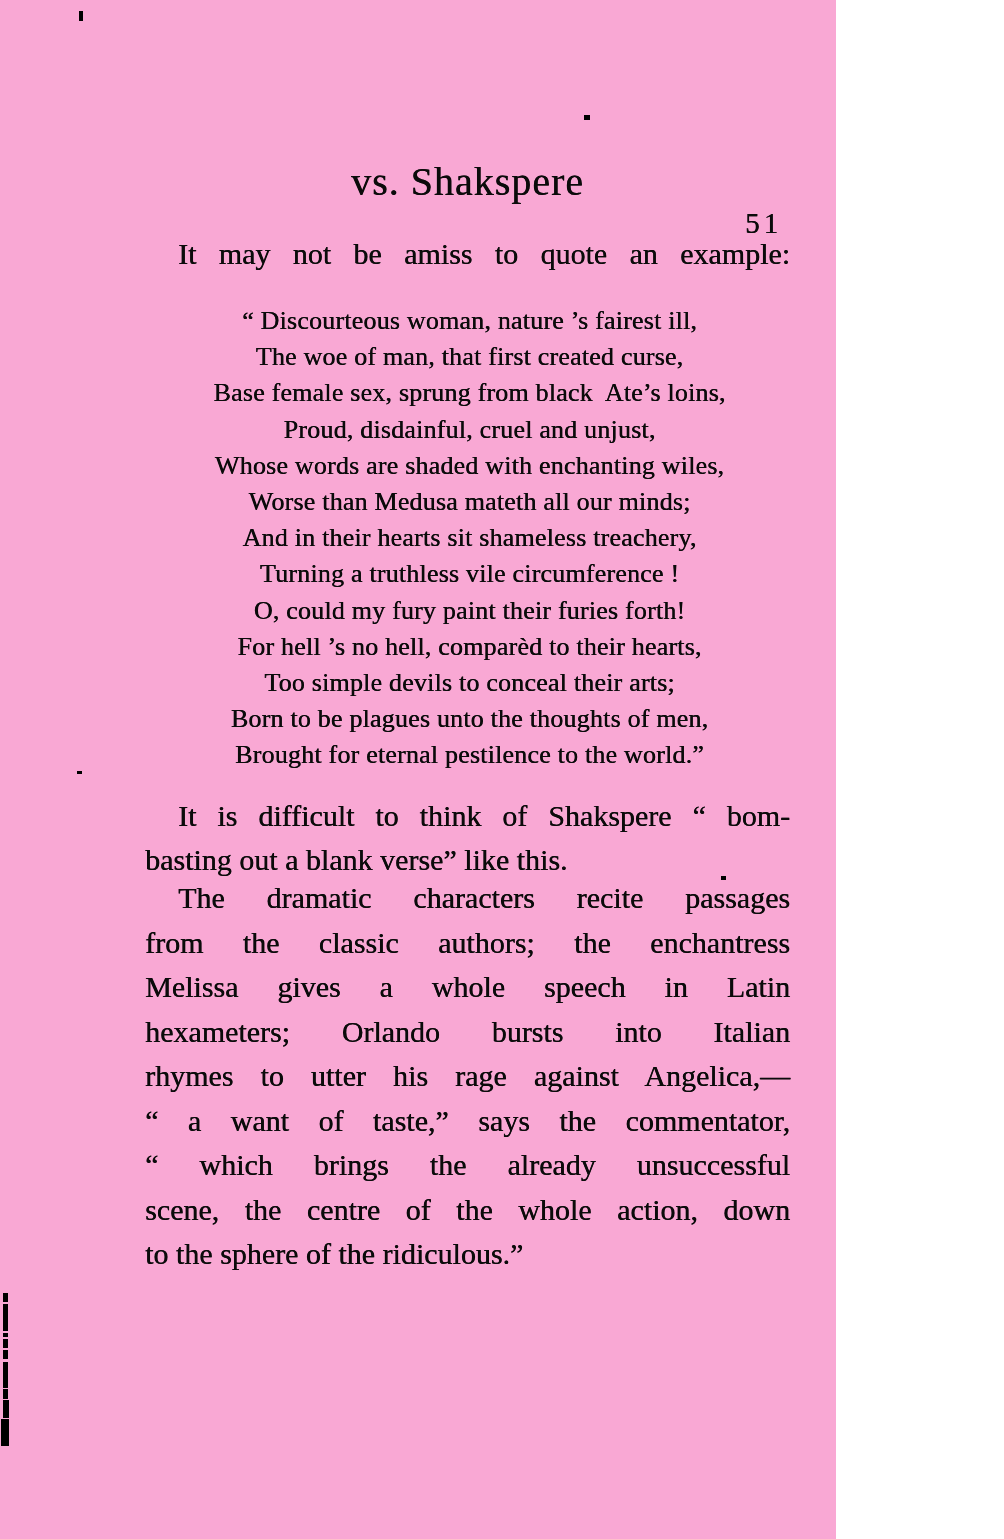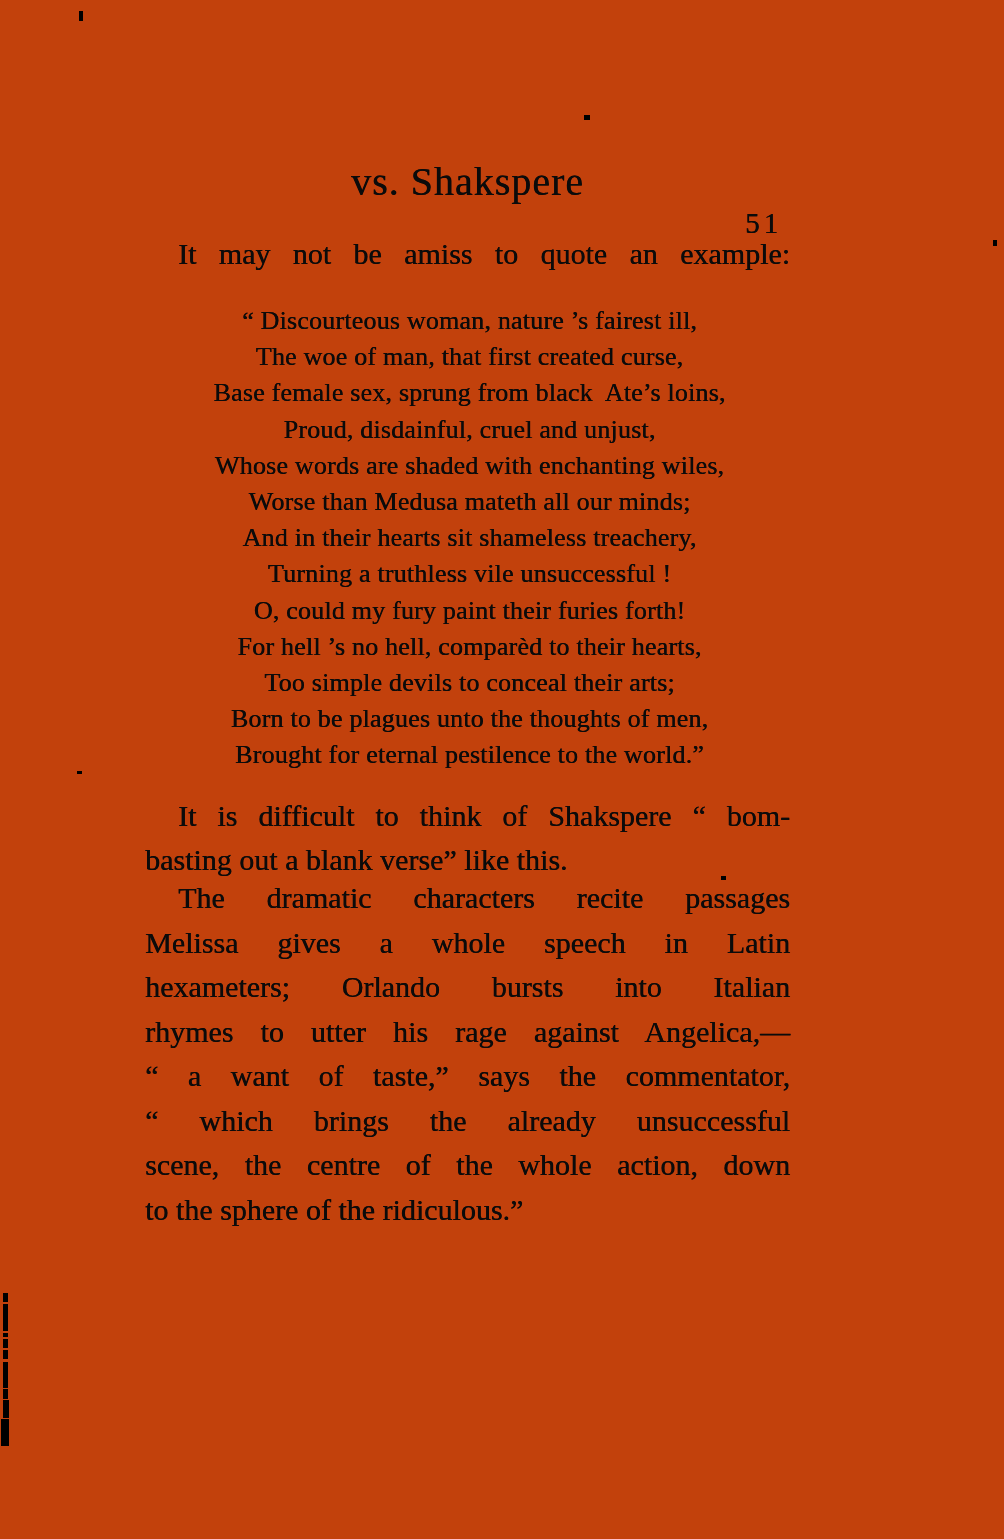--- a/index.html
+++ b/index.html
@@ -1,19 +1,19 @@
 <!DOCTYPE html>
 <html><head>
 <meta charset="utf-8">
 <style>
   html,body { margin:0; padding:0; background:#ffffff; }
   .page {
     position:relative;
-    width:1004px; height:1539px;
-    background:#c2410c;
+    width:836px; height:1539px;
+    background:#f9a8d4;
     font-family:"Liberation Serif","DejaVu Serif",serif;
     color:#0b0b0b;
     overflow:hidden;
   }
   .content {
     position:absolute; left:145px; top:0; width:645px;
     text-shadow:0.4px 0 0 currentColor; 
   }
   .hdr {
     position:absolute; top:158px; left:0; width:100%;
@@ -59,35 +59,36 @@
     <div class="intro ln j indent">It may not be amiss to quote an example:</div>
 
     <div class="poem">
       <div class="ln">“ Discourteous woman, nature ’s fairest ill,</div>
       <div class="ln">The woe of man, that first created curse,</div>
       <div class="ln">Base female sex, sprung from black  Ate’s loins,</div>
       <div class="ln">Proud, disdainful, cruel and unjust,</div>
       <div class="ln">Whose words are shaded with enchanting wiles,</div>
       <div class="ln">Worse than Medusa mateth all our minds;</div>
       <div class="ln">And in their hearts sit shameless treachery,</div>
-      <div class="ln">Turning a truthless vile unsuccessful !</div>
+      <div class="ln">Turning a truthless vile circumference !</div>
       <div class="ln">O, could my fury paint their furies forth!</div>
       <div class="ln">For hell ’s no hell, comparèd to their hearts,</div>
       <div class="ln">Too simple devils to conceal their arts;</div>
       <div class="ln">Born to be plagues unto the thoughts of men,</div>
       <div class="ln">Brought for eternal pestilence to the world.”</div>
     </div>
 
     <div class="para2">
       <div class="ln j indent">It is difficult to think of Shakspere “ bom-</div>
       <div class="ln">basting out a blank verse” like this.</div>
     </div>
 
     <div class="para3">
       <div class="ln j indent">The dramatic characters recite passages</div>
+      <div class="ln j">from the classic authors; the enchantress</div>
       <div class="ln j">Melissa gives a whole speech in Latin</div>
       <div class="ln j">hexameters; Orlando bursts into Italian</div>
       <div class="ln j">rhymes to utter his rage against Angelica,—</div>
       <div class="ln j">“ a want of taste,” says the commentator,</div>
       <div class="ln j">“ which brings the already unsuccessful</div>
       <div class="ln j">scene, the centre of the whole action, down</div>
       <div class="ln">to the sphere of the ridiculous.”</div>
     </div>
 
   </div>

